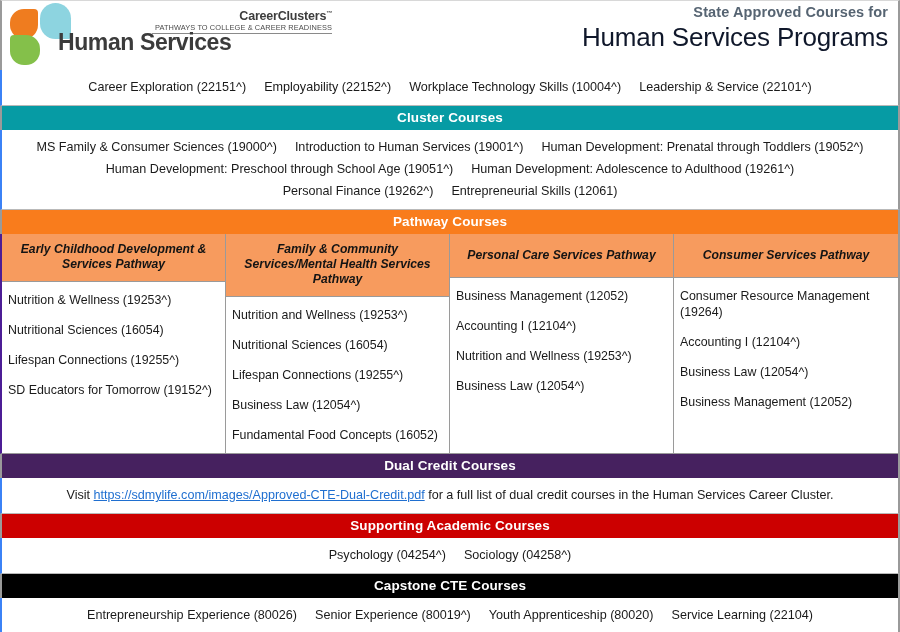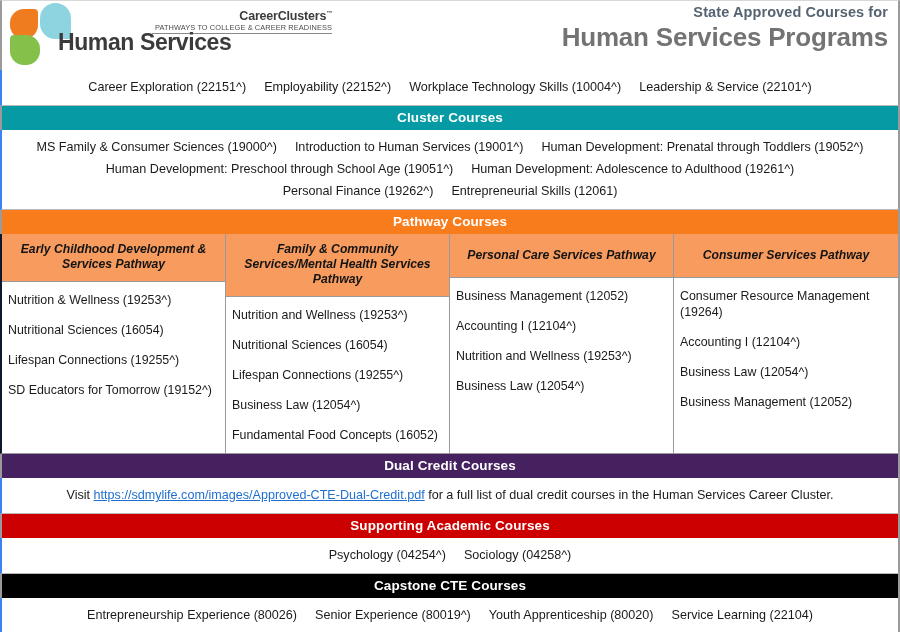--- a/index.html
+++ b/index.html
@@ -116,22 +116,22 @@
     padding: 3px 10px 0 0;
   }
   .title-small {
     font-size: 14.5px;
     font-weight: bold;
     color: #566472;
     letter-spacing: 0.1px;
   }
   .title-large {
     font-size: 26px;
-    font-weight: bold;
-    color: #737373;
+    font-weight: normal;
+    color: #0f172a;
     letter-spacing: -0.2px;
     margin-top: 2px;
   }
 
   
   .bar {
     text-align: center;
     color: #ffffff;
     font-size: 13.5px;
     font-weight: bold;
@@ -153,21 +153,21 @@
     font-size: 12.6px;
     line-height: 22px;
     background: #ffffff;
   }
   .row .item { display: inline-block; margin: 0 9px; white-space: nowrap; }
   .row.multiline .line { display: block; }
 
   
   .pathway-table {
     box-sizing: border-box;
-    border-left: 2px solid #0f172a;
+    border-left: 2px solid #4c1d95;
     border-right: 2px solid #9a9a9a;
     border-bottom: 1px solid #9a9a9a;
     display: flex;
     background: #ffffff;
   }
   .pcol {
     width: 25%;
     box-sizing: border-box;
     border-right: 1px solid #9a9a9a;
     display: flex;

